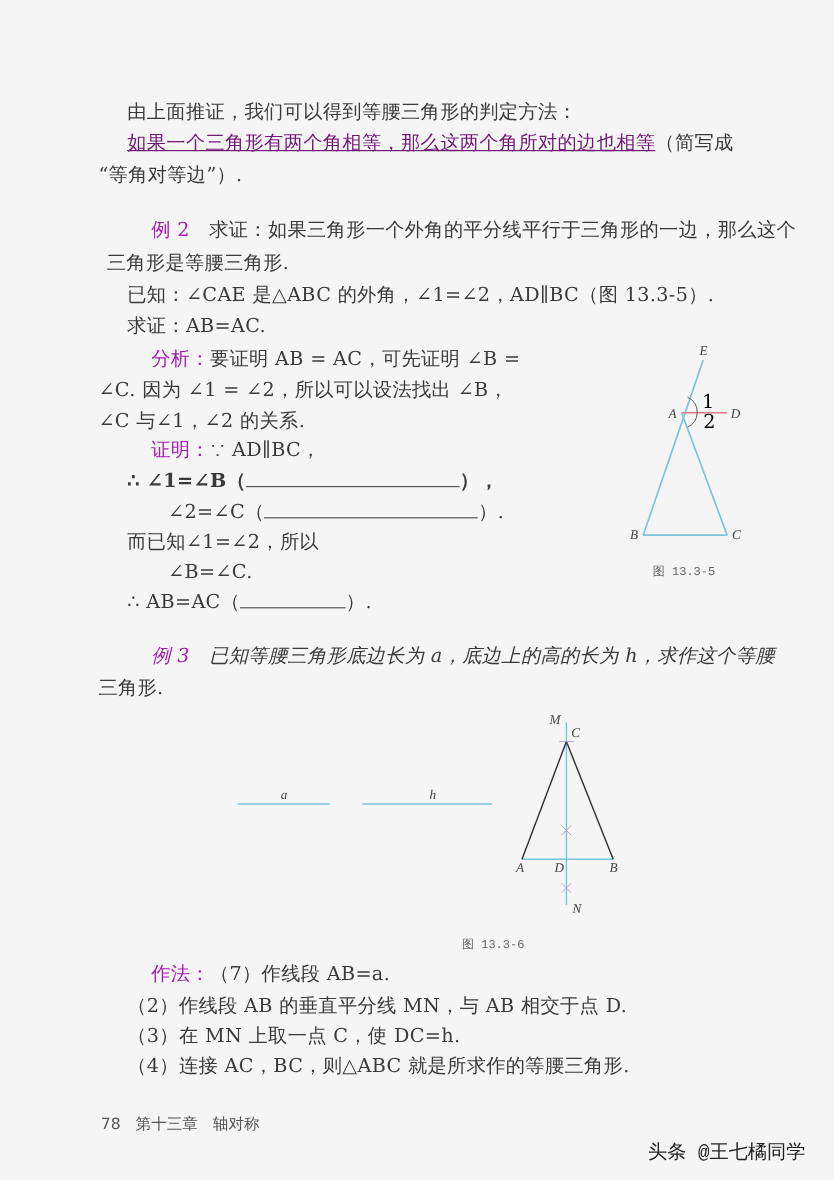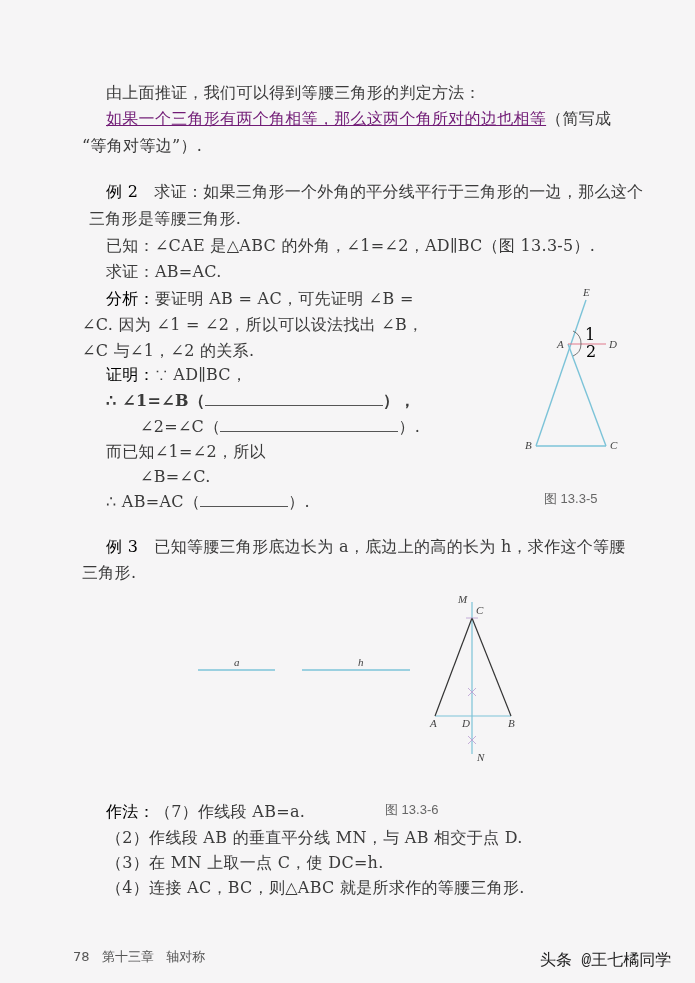--- a/index.html
+++ b/index.html
@@ -4,23 +4,23 @@
 <style>
   html, body { margin:0; padding:0; }
   body {
     width:695px; height:983px; overflow:hidden; position:relative;
     background:#f6f5f6;
     font-family:"DejaVu Serif", serif;
     color:#3a3a3a;
   }
   .line { position:absolute; font-size:16px; line-height:20px; white-space:nowrap; letter-spacing:0.3px; }
   .blue { color:#701a75;text-decoration:underline; }
-  .kw { color:#000000; }
+  .kw { color:#a21caf;margin-left:20px; }
   .blank { display:inline-block; border-bottom:1px solid #555; vertical-align:baseline; height:14px; }
-  .caption { position:absolute; font-size:13px; color:#666; font-family:Liberation Sans, sans-serif;margin-top:21px; }
+  .caption { position:absolute; font-size:10px; color:#666; font-family:Liberation Mono, monospace; }
   .footer { position:absolute; font-size:13px; color:#555; font-family:"DejaVu Sans", sans-serif; }
   .watermark { position:absolute; font-size:16px; color:#222; font-family:Liberation Mono, monospace; }
   svg { position:absolute; overflow:visible; }
   .lbl { font-family:"Liberation Serif", serif; font-style:italic; font-size:11px; fill:#444; }
 </style>
 </head>
 <body>
 
 <div class="line" style="left:106px;top:83px;">由上面推证，我们可以得到等腰三角形的判定方法：</div>
 <div class="line" style="left:106px;top:109px;">
@@ -84,30 +84,30 @@
   <path d="M 468 736 L 476 744 M 476 736 L 468 744" stroke="#b89ad0" stroke-width="0.8"></path>
   <text class="lbl" x="458" y="603">M</text>
   <text class="lbl" x="476" y="614">C</text>
   <text class="lbl" x="430" y="727">A</text>
   <text class="lbl" x="462" y="727">D</text>
   <text class="lbl" x="508" y="727">B</text>
   <text class="lbl" x="477" y="761">N</text>
 </svg>
 <div class="caption" style="left:544px;top:469px;">图 13.3-5</div>
 
-<div class="line" style="left:106px;top:537px;">
+<div class="line" style="left:106px;top:537px;font-style:italic;">
   <span class="kw">例 3</span>&nbsp;&nbsp;&nbsp;<span>已知等腰三角形底边长为 a，底边上的高的长为 h，求作这个等腰</span>
 </div>
 <div class="line" style="left:82px;top:563px;">三角形.</div>
 
 <div class="caption" style="left:349px;top:780px;padding-left:36px;">图 13.3-6</div>
 
 <div class="line" style="left:106px;top:802px;">
   <span class="kw">作法：</span><span>（7）作线段 AB=a.</span>
 </div>
 <div class="line" style="left:106px;top:828px;">（2）作线段 AB 的垂直平分线 MN，与 AB 相交于点 D.</div>
 <div class="line" style="left:106px;top:853px;">（3）在 MN 上取一点 C，使 DC=h.</div>
 <div class="line" style="left:106px;top:878px;">（4）连接 AC，BC，则△ABC 就是所求作的等腰三角形.</div>
 
-<div class="footer" style="left:73px;top:928px;margin-top:20px;">
+<div class="footer" style="left:84px;top:928px;">
   <span>78</span>&nbsp;&nbsp;&nbsp;<span>第十三章</span>&nbsp;&nbsp;&nbsp;<span>轴对称</span>
 </div>
 <div class="watermark" style="left:540px;top:950px;">头条 @王七橘同学</div>
 
 </body></html>

